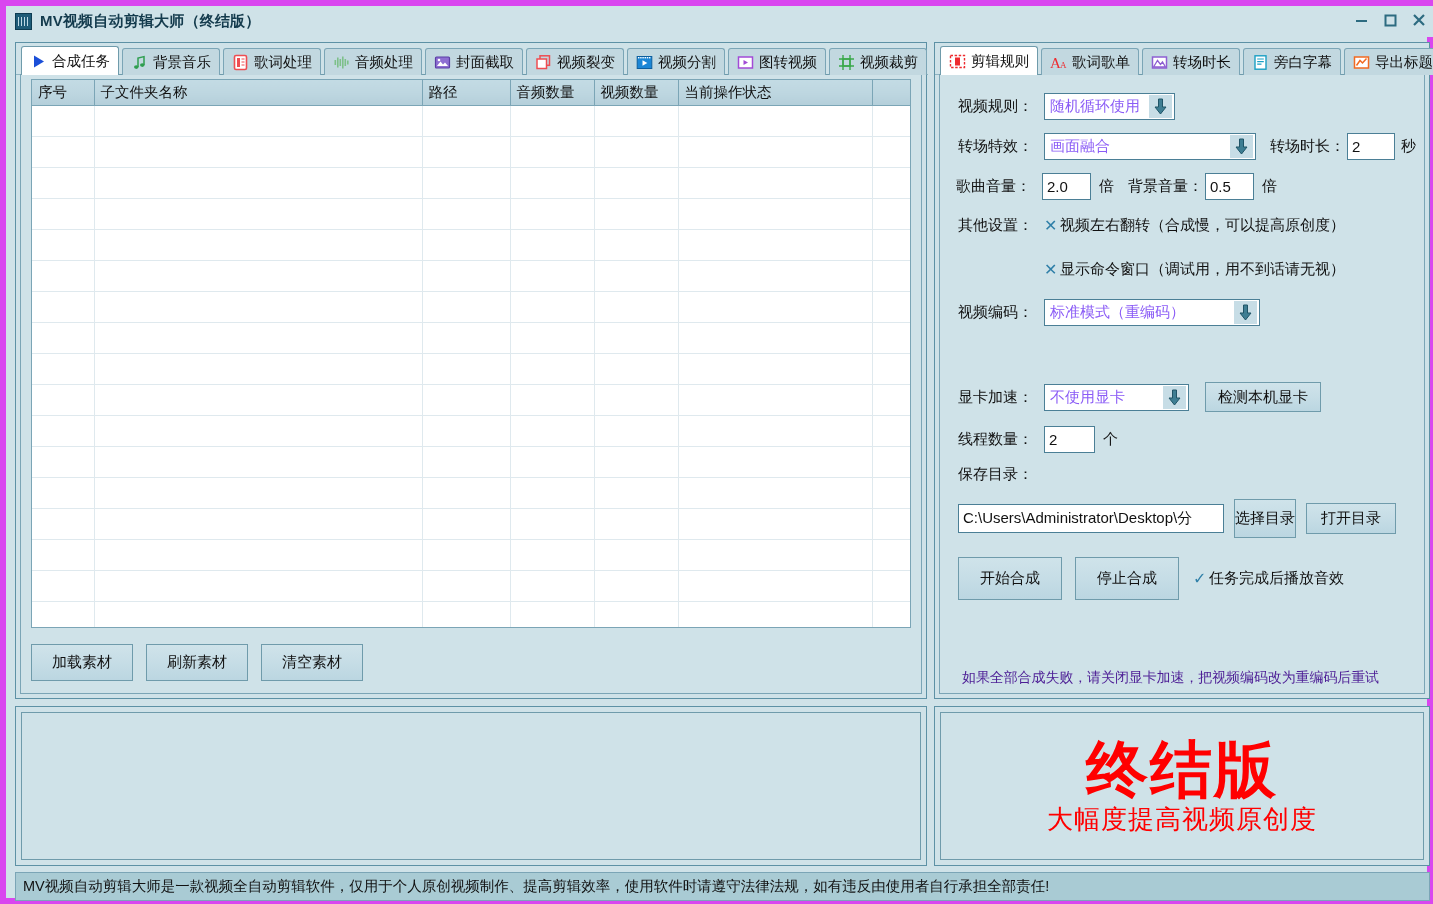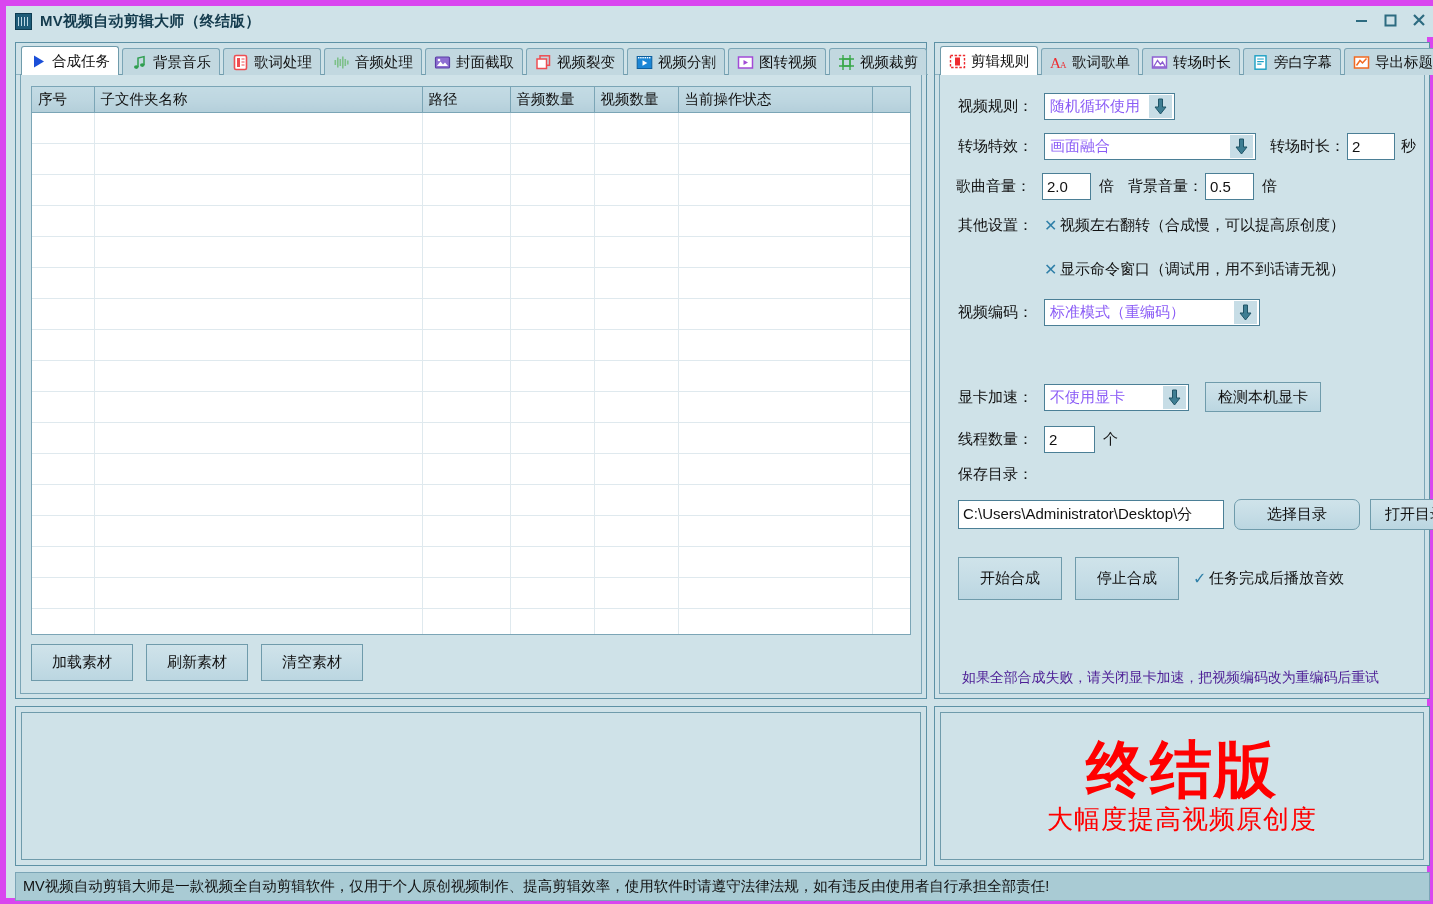--- a/index.html
+++ b/index.html
@@ -123,21 +123,21 @@
     position: absolute; left: 4px; top: 31px;
     right: 4px; bottom: 4px;
     background: #cfe2e8;
     border: 1px solid #7ba5b6;
     border-top: 1px solid #6f9bab;
     box-sizing: border-box;
   }
 
   
   .table-wrap {
-    position: absolute; left: 10px; top: 11px;
+    position: absolute; left: 10px; top: 4px;
     width: 880px; height: 549px;
     background: #ffffff;
     border: 1px solid #7ba5b6;
     box-sizing: border-box;
     overflow: hidden;
   }
   table.grid {
     border-collapse: collapse;
     width: 100%;
     table-layout: fixed;
@@ -769,21 +769,21 @@
           <span class="txt" style="width:51px;">2</span>
           <span class="flabel" style="margin-left:8px;">个</span>
         </div>
 
         <div class="frow" style="left:10px; top:382px;">
           <span class="flabel">保存目录：</span>
         </div>
 
         <div class="frow" style="left:10px; top:416px;">
           <span class="txt" style="width:266px; height:29px;">C:\Users\Administrator\Desktop\分</span>
-          <span class="btn" style="height:31px; padding:0 32px; margin-left:10px;border-radius:7px;">选择目录</span>
+          <span class="btn" style="height:39px; padding:0 0; margin-left:10px;">选择目录</span>
           <span class="btn" style="height:31px; padding:0 14px; margin-left:10px;">打开目录</span>
         </div>
 
         <div class="frow" style="left:10px; top:474px;">
           <span class="btn" style="width:104px; height:43px;">开始合成</span>
           <span class="btn" style="width:104px; height:43px; margin-left:13px;">停止合成</span>
           <span class="chk" style="margin-left:14px;">
             <span class="mark ok">✓</span>
             <span>任务完成后播放音效</span>
           </span>

